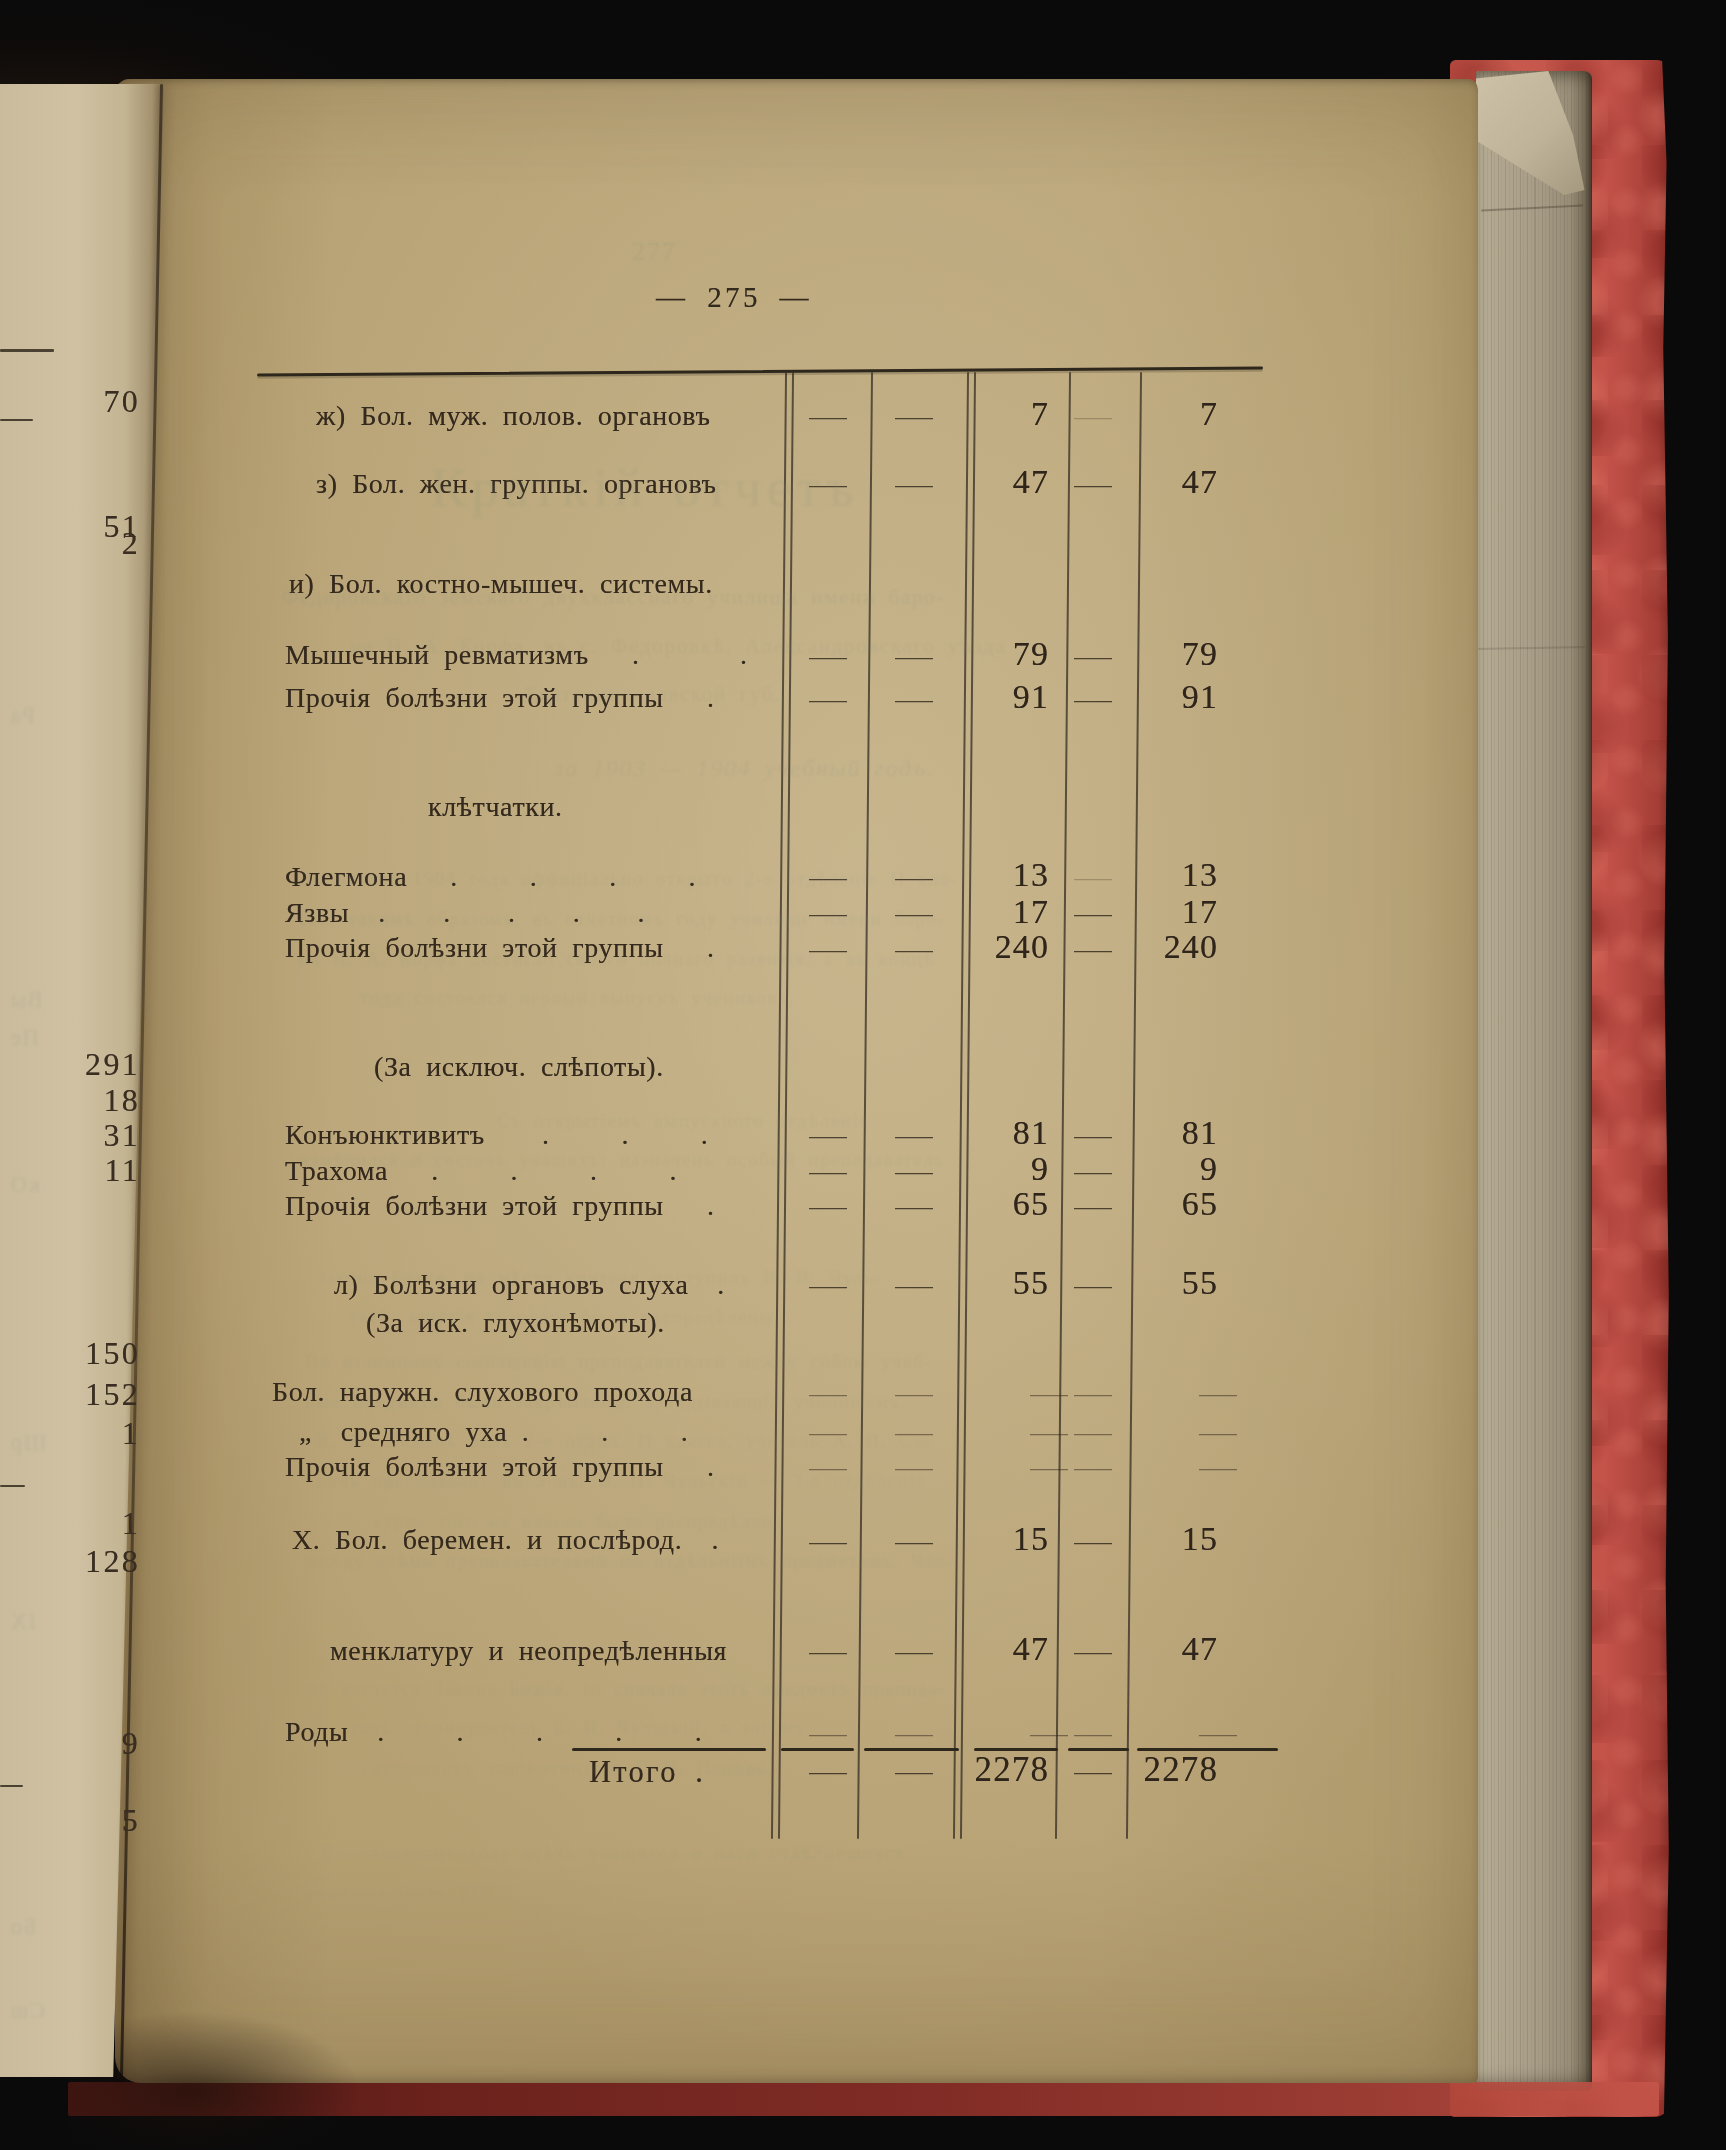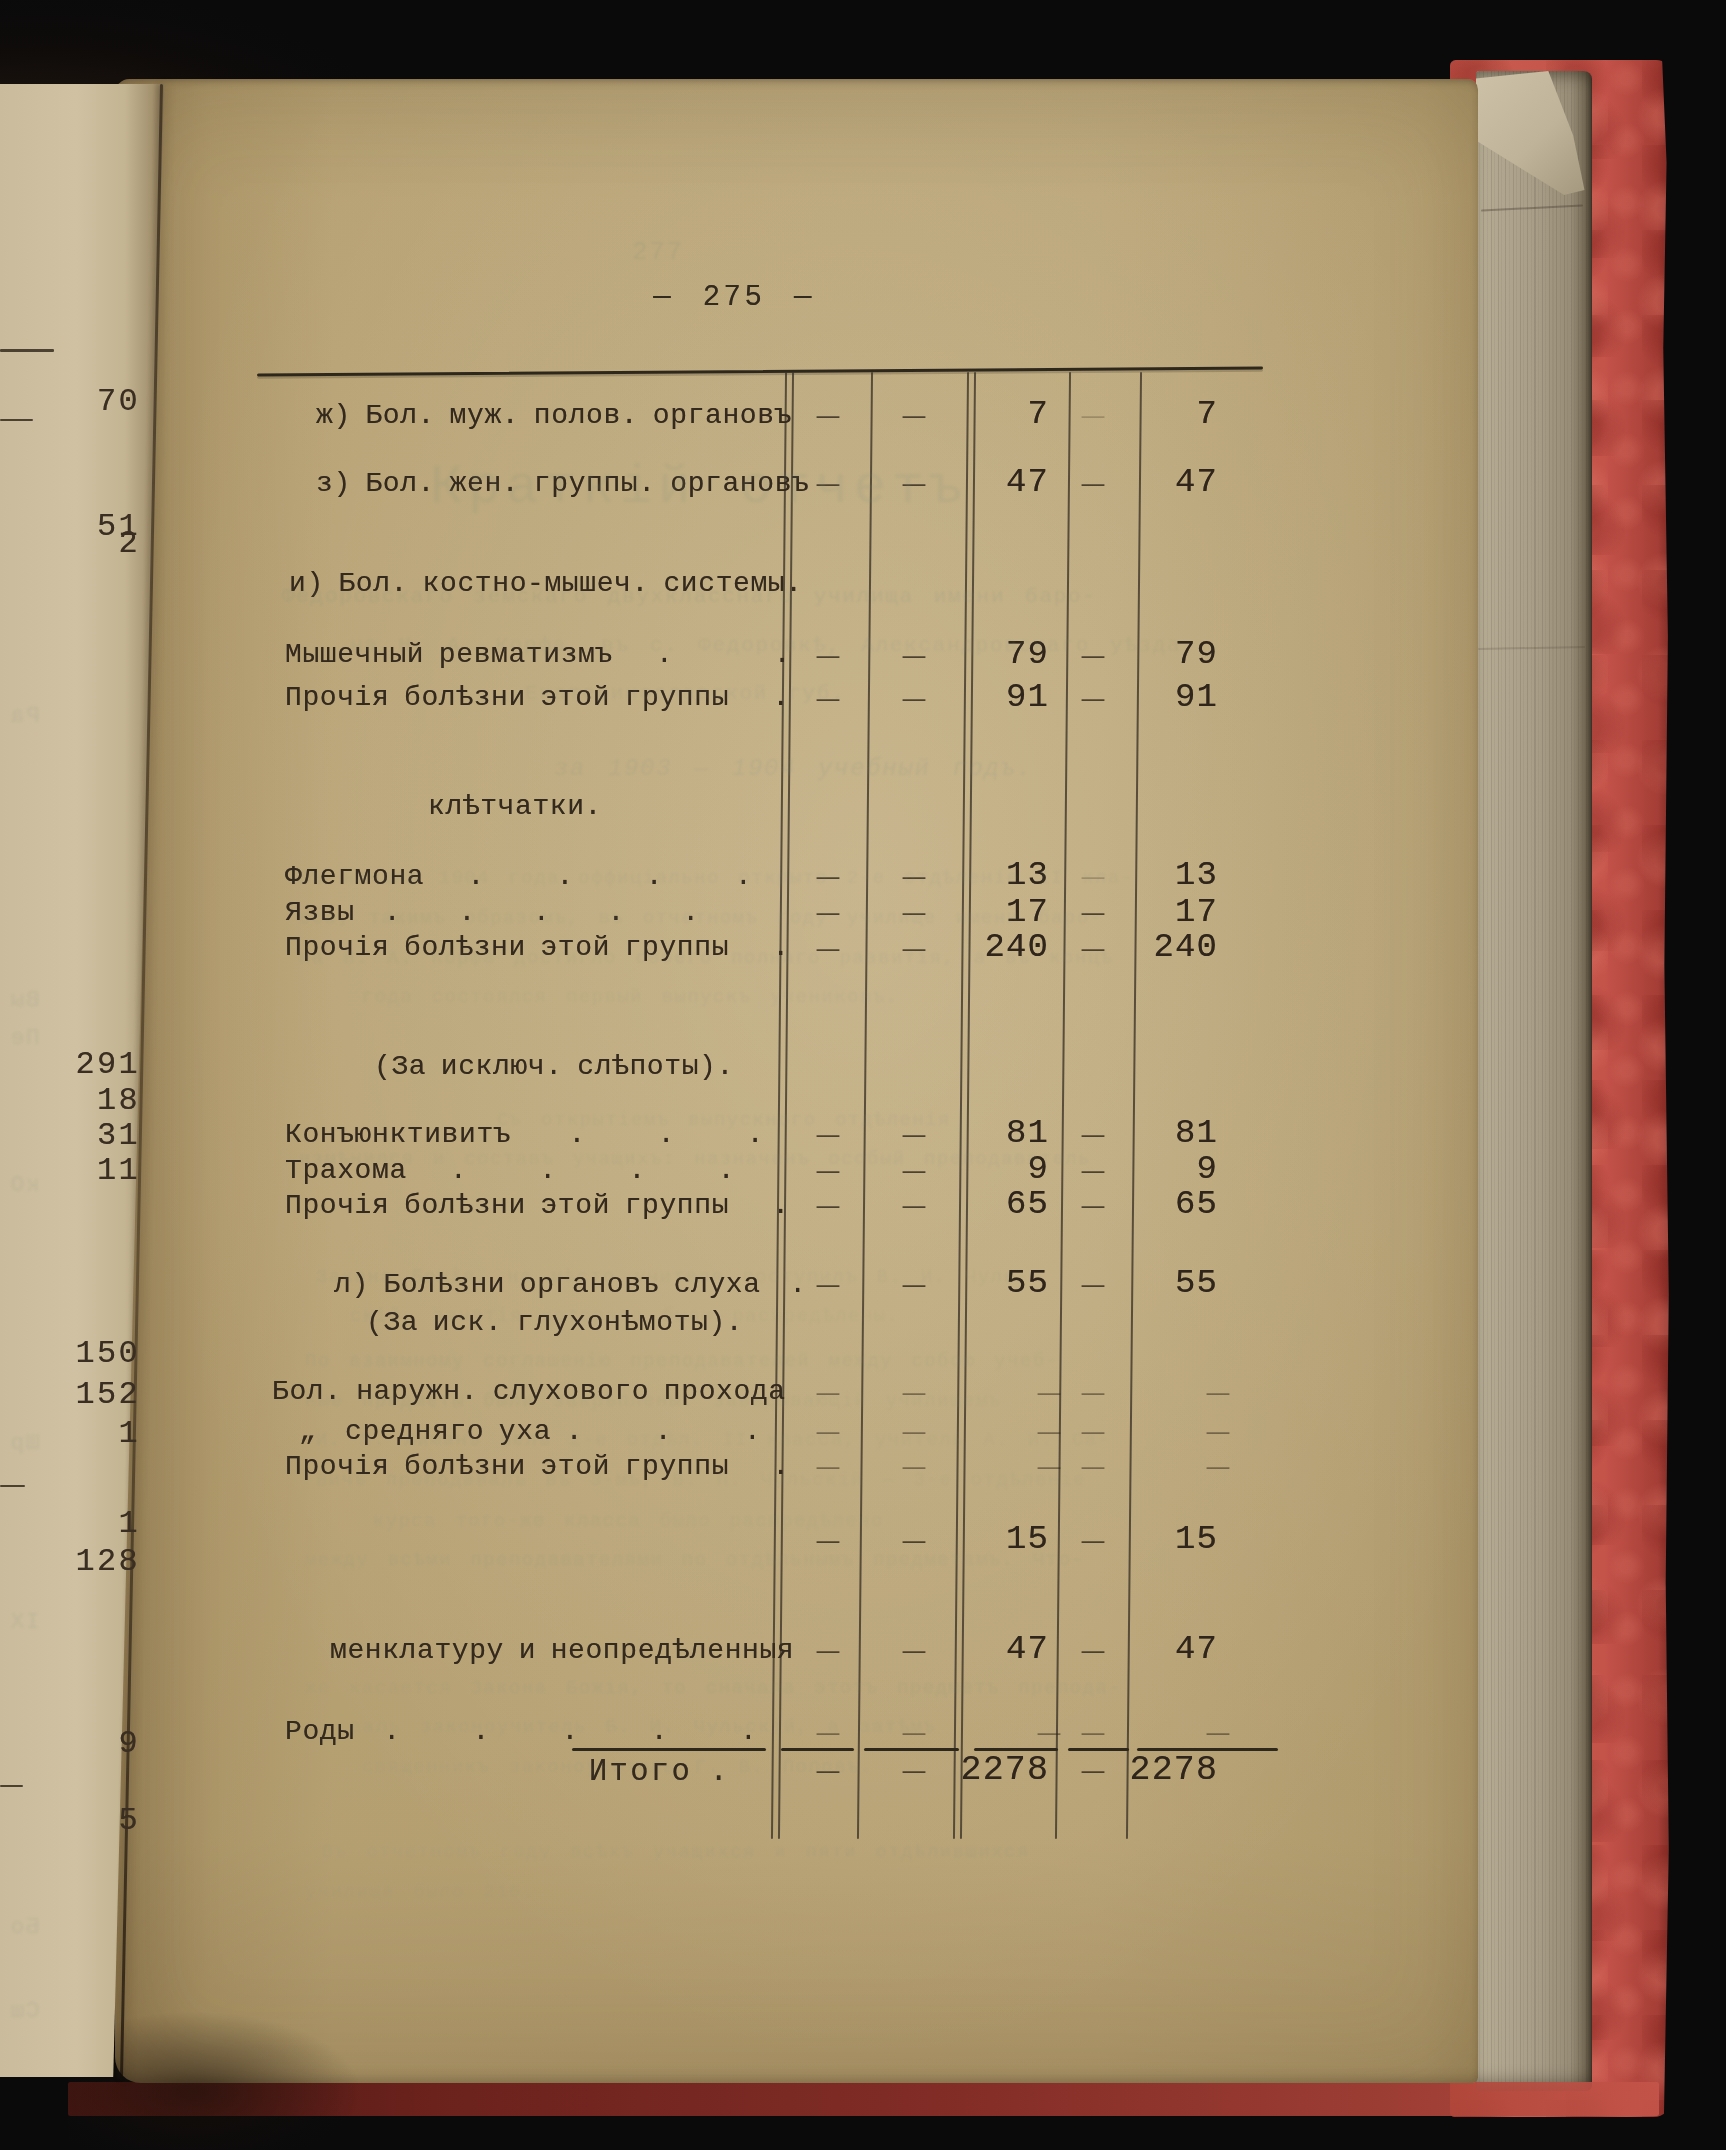--- a/index.html
+++ b/index.html
@@ -1,17 +1,17 @@
 <!DOCTYPE html>
 <html style="font-size:9px"><head>
 <meta charset="utf-8">
 <style>
   html,body{margin:0;padding:0;background:#0a0a0b;}
   #stage{position:relative;width:1727px;height:2151px;overflow:hidden;
-         background:#0a0a0b;font-family:Liberation Mono, monospace;}
+         background:#0a0a0b;font-family:Liberation Serif, serif;}
   
   #corner-shadow{position:absolute;left:0;top:0;width:429px;height:243px;
     background:radial-gradient(ellipse at 10% 85%, rgba(58,38,22,.85), rgba(20,13,8,.4) 55%, transparent 75%);}
   
   #cover{position:absolute;left:1450px;top:60px;width:221px;height:2057px;
     background:
       radial-gradient(circle at 30% 22%, rgba(125,32,26,.34) 0 14%, transparent 38%),
       radial-gradient(circle at 72% 60%, rgba(226,122,106,.32) 0 13%, transparent 36%),
       radial-gradient(circle at 18% 74%, rgba(120,30,25,.30) 0 11%, transparent 33%),
       radial-gradient(circle at 60% 30%, rgba(226,122,106,.22) 0 10%, transparent 30%),
@@ -200,20 +200,21 @@
       <span class="cell cell-dash" style="left: 914px; top: 1419px; opacity: 0.5;">—</span>
       <span class="cell cell-dash" style="left: 1049px; top: 1419px; opacity: 0.5;">—</span>
       <span class="cell cell-dash" style="left: 1093px; top: 1419px; opacity: 0.5;">—</span>
       <span class="cell cell-dash" style="left: 1218px; top: 1419px; opacity: 0.5;">—</span>
       <div class="row-label" style="left: 285px; top: 1451px;">Прочія болѣзни этой группы  .</div>
       <span class="cell cell-dash" style="left: 828px; top: 1454px; opacity: 0.5;">—</span>
       <span class="cell cell-dash" style="left: 914px; top: 1454px; opacity: 0.5;">—</span>
       <span class="cell cell-dash" style="left: 1049px; top: 1454px; opacity: 0.5;">—</span>
       <span class="cell cell-dash" style="left: 1093px; top: 1454px; opacity: 0.5;">—</span>
       <span class="cell cell-dash" style="left: 1218px; top: 1454px; opacity: 0.5;">—</span>
+      <div class="row-label" style="left: 292px; top: 1524px;">X. Бол. беремен. и послѣрод.  .</div>
       <span class="cell cell-dash" style="left: 828px; top: 1528px;">—</span>
       <span class="cell cell-dash" style="left: 914px; top: 1528px;">—</span>
       <span class="cell cell-num" style="left: 1049px; top: 1520px;">15</span>
       <span class="cell cell-dash" style="left: 1093px; top: 1528px;">—</span>
       <span class="cell cell-num" style="left: 1218px; top: 1520px;">15</span>
       <div class="row-label" style="left: 330px; top: 1635px;">менклатуру и неопредѣленныя</div>
       <span class="cell cell-dash" style="left: 828px; top: 1638px;">—</span>
       <span class="cell cell-dash" style="left: 914px; top: 1638px;">—</span>
       <span class="cell cell-num" style="left: 1049px; top: 1630px;">47</span>
       <span class="cell cell-dash" style="left: 1093px; top: 1638px;">—</span>

